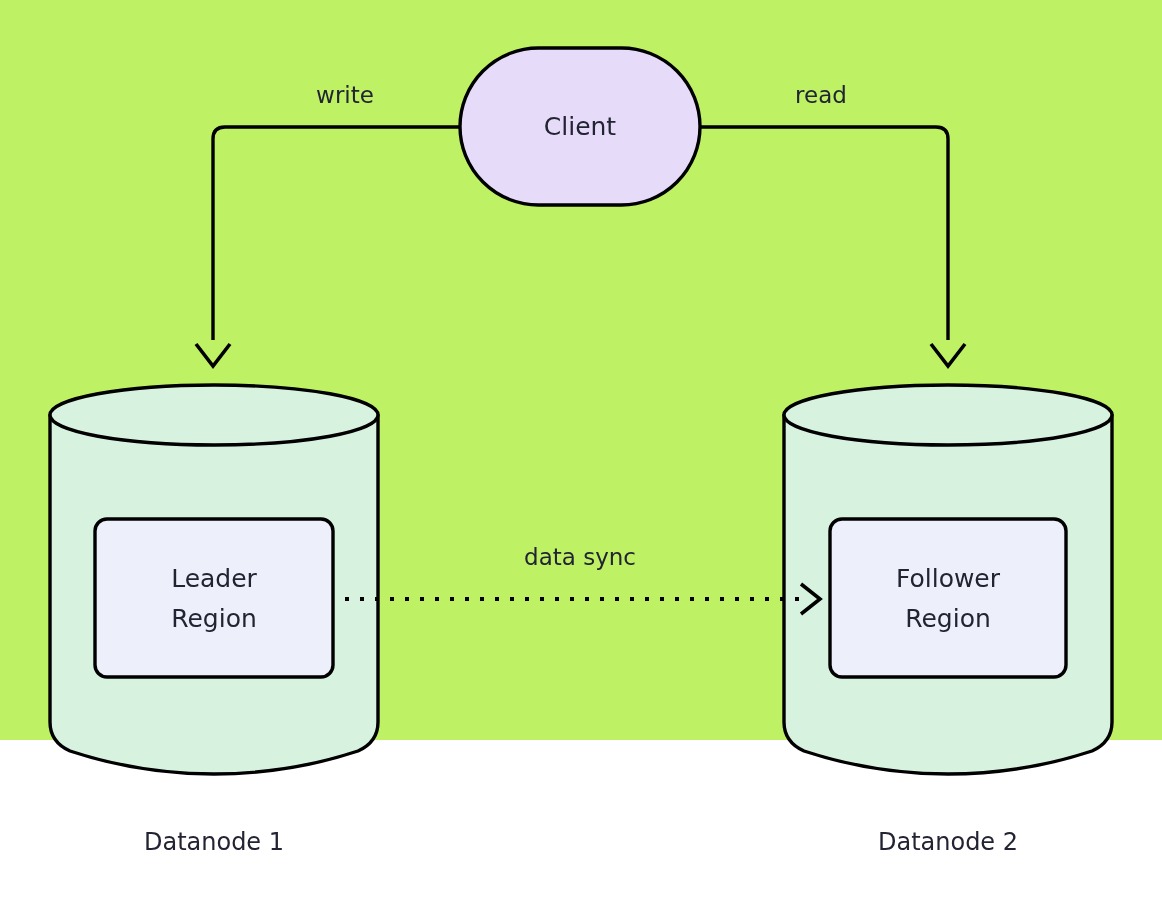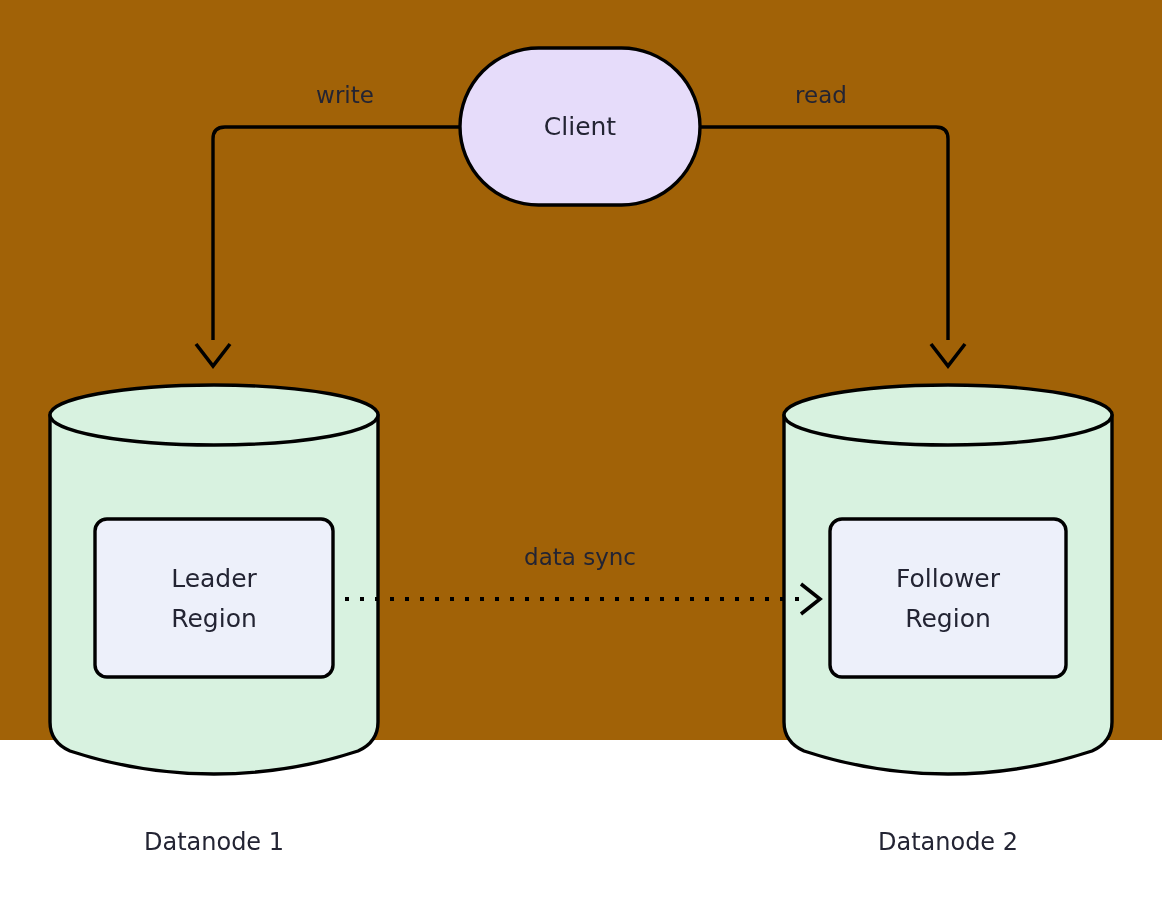--- a/index.html
+++ b/index.html
@@ -11,21 +11,21 @@
   body {
     width: 1162px;
     height: 912px;
     overflow: hidden;
     font-family: "DejaVu Sans", "Liberation Sans", sans-serif;
   }
   #diagram-root {
     position: relative;
     width: 1162px;
     height: 740px;
-    background: #a16207;
+    background: #bef264;
   }
   svg.diagram-canvas {
     display: block;
     width: 1162px;
     height: 912px;
   }
   text {
     font-family: "DejaVu Sans", "Liberation Sans", sans-serif;
     fill: #232433;
     dominant-baseline: middle;

